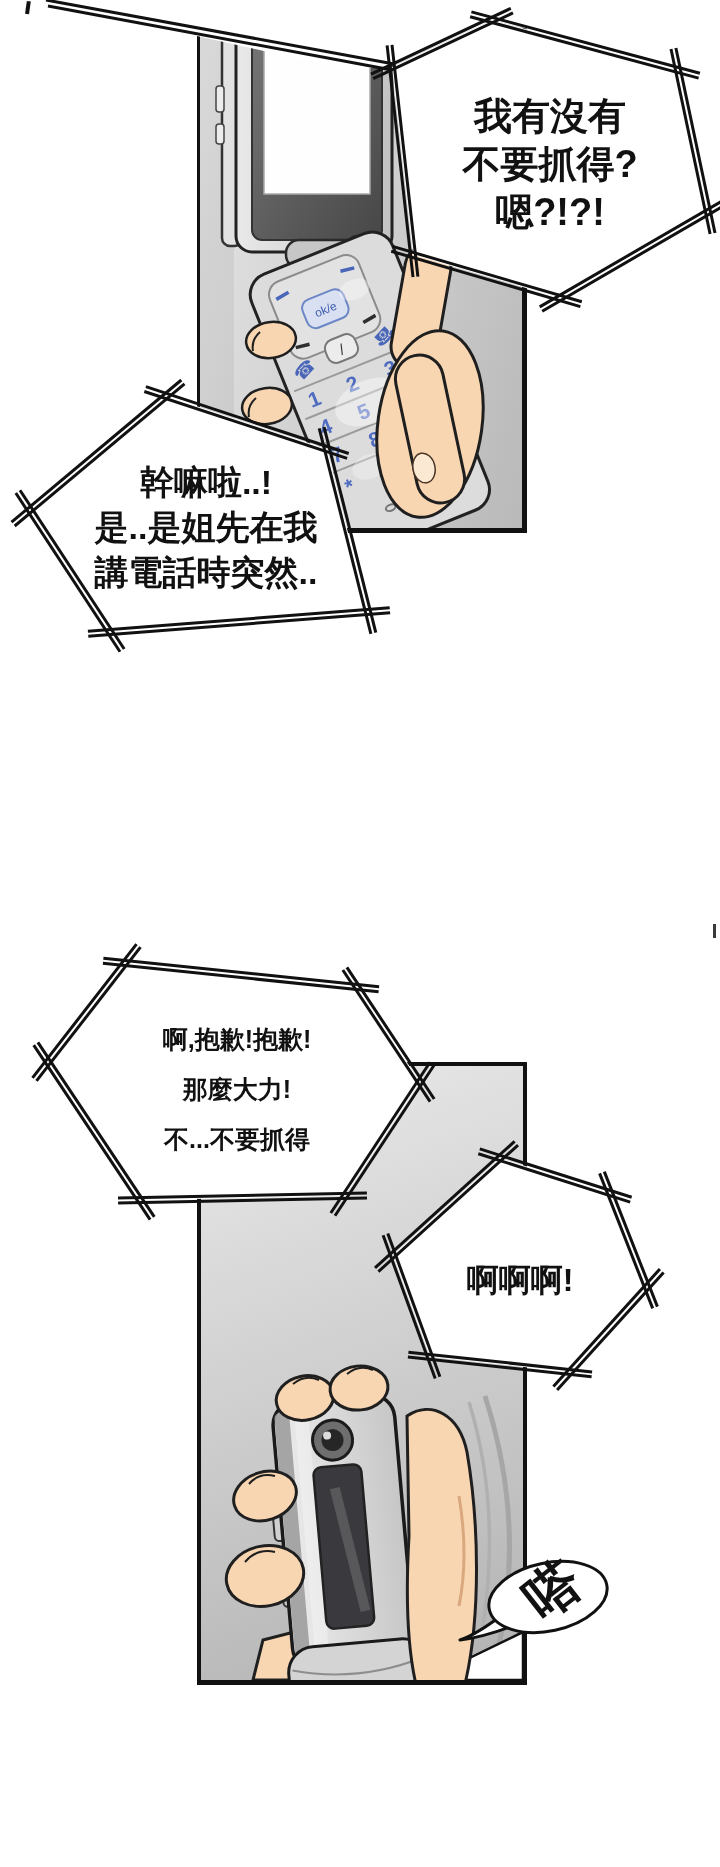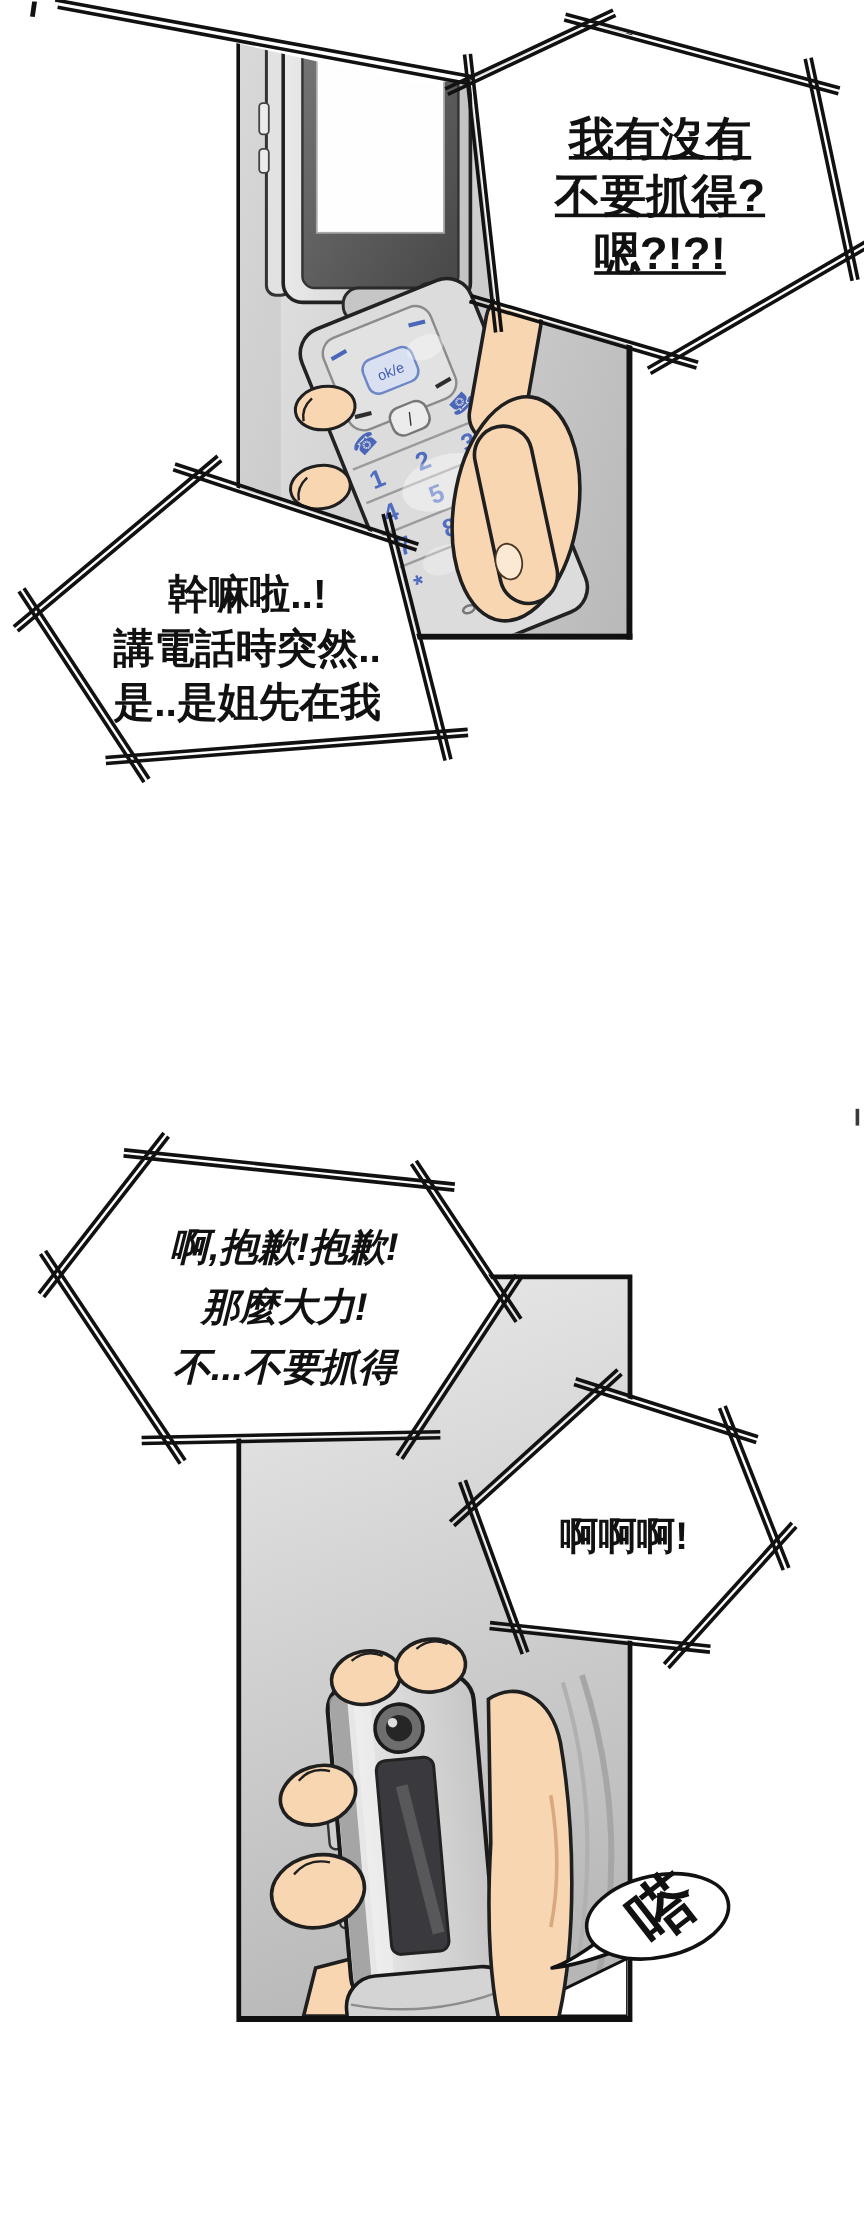--- a/index.html
+++ b/index.html
@@ -8,23 +8,23 @@
   .panel{position:absolute;overflow:hidden;box-sizing:border-box;}
   #panel1{left:197px;top:0;width:330px;height:533px;
           border-left:3px solid #111;border-right:5px solid #111;border-bottom:5px solid #111;
           background:linear-gradient(105deg,#e8e8e8 0%,#d2d2d2 45%,#b9b9b9 100%);}
   #panel2{left:197px;top:1062px;width:330px;height:623px;
           border:4px solid #111;border-bottom-width:5px;
           background:linear-gradient(160deg,#eaeaea 0%,#cecece 50%,#b2b2b2 100%);}
   .art{position:absolute;left:0;top:0;}
   #overlay{position:absolute;left:0;top:0;pointer-events:none;}
   .bubble-text{position:absolute;text-align:center;font-weight:700;color:#111;white-space:nowrap;}
-  #bt1{left:390px;top:92px;width:320px;font-size:38px;line-height:48px;text-decoration:underline;}
-  #bt2{left:36px;top:474px;width:340px;font-size:34px;line-height:45px;}
-  #bt3{left:67px;top:1014px;width:340px;font-size:32px;line-height:50px;font-style:italic;}
+  #bt1{left:390px;top:92px;width:320px;font-size:38px;line-height:48px;}
+  #bt2{left:36px;top:460px;width:340px;font-size:34px;line-height:45px;}
+  #bt3{left:67px;top:1014px;width:340px;font-size:25px;line-height:50px;}
   #bt4{left:400px;top:1256px;width:240px;font-size:32px;line-height:48px;}
   #sfx-text{position:absolute;left:505px;top:1545px;width:96px;height:90px;
             display:flex;align-items:center;justify-content:center;
             font-size:54px;font-weight:700;color:#111;transform:rotate(-38deg);}
   #corner-mark{position:absolute;left:26px;top:0;width:4px;height:14px;background:#111;transform:rotate(8deg);}
   #edge-mark{position:absolute;left:713px;top:924px;width:3px;height:14px;background:#3a3a3a;}
 </style>
 </head>
 <body>
 
@@ -237,22 +237,22 @@
     </g>
   </svg>
 
   <div id="bt1" class="bubble-text">
     <div>我有沒有</div>
     <div>不要抓得?</div>
     <div>嗯?!?!</div>
   </div>
   <div id="bt2" class="bubble-text">
     <div>幹嘛啦..!</div>
+    <div>是..是姐先在我</div>
     <div>講電話時突然..</div>
-    <div>是..是姐先在我</div>
   </div>
   <div id="bt3" class="bubble-text">
     <div>啊,抱歉!抱歉!</div>
     <div>那麼大力!</div>
     <div>不...不要抓得</div>
   </div>
   <div id="bt4" class="bubble-text">
     <div>啊啊啊!</div>
   </div>
   <div id="sfx-text">嗒</div>

